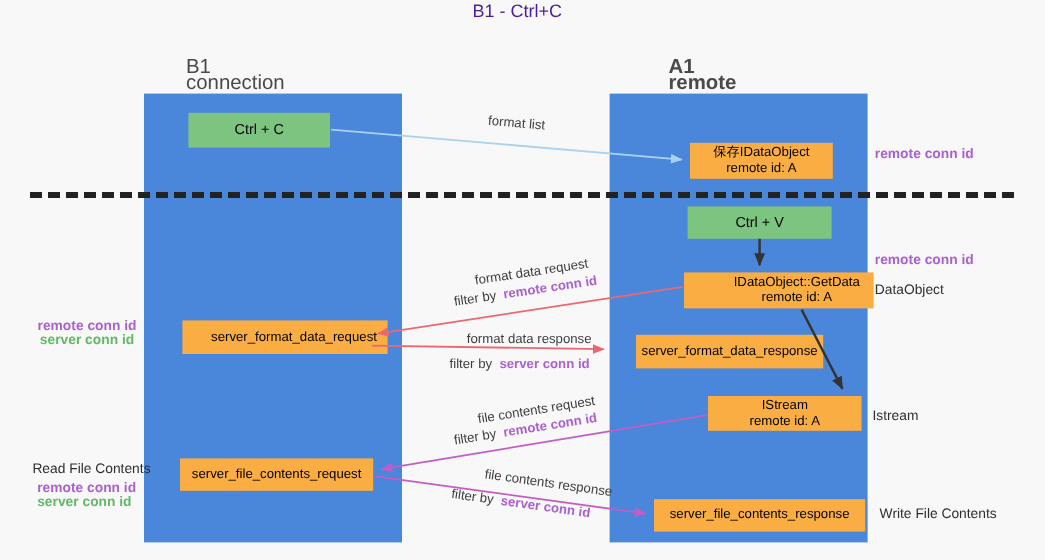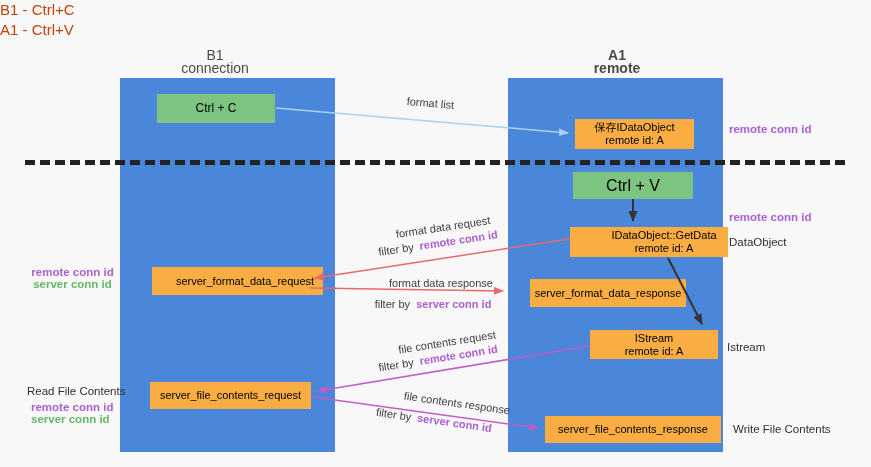--- a/index.html
+++ b/index.html
@@ -4,25 +4,25 @@
 <style>
   html,body{margin:0;padding:0;}
   body{
     width:871px;height:467px;position:relative;overflow:hidden;
     background:#f8f8f8;
     font-family:"Liberation Sans", sans-serif;
     color:var(--ink,#3d3d3d);
   }
   .abs{position:absolute;}
   .title{
-    left:0;top:6;width:862px;text-align:left;
-    font-size:15px;line-height:20px;color:#c2410c;
+    left:0;top:6;width:862px;text-align:center;
+    font-size:15px;line-height:20px;color:#4c1d95;
   }
   .col-header{
-    text-align:center;font-size:14px;line-height:13px;color:#4a4a4a;
+    font-size:17px;line-height:13px;color:#4a4a4a;
   }
   .column{
     background:var(--column-blue,#4a86d9);
     top:78px;width:215px;height:374px;
   }
   .divider{
     left:25px;top:160px;width:820px;height:0;
     border-top:5px dashed #222;
   }
   .box{
@@ -40,21 +40,20 @@
     text-align:center;transform-origin:center;
   }
   .arrow-label .plabel,.arrow-label .glabel{margin-left:3px;}
   svg.overlay{position:absolute;left:0;top:0;width:871px;height:467px;pointer-events:none;}
 </style>
 </head>
 <body>
 
 <div class="abs title">
   <div>B1 - Ctrl+C</div>
-  <div>A1 - Ctrl+V</div>
 </div>
 
 <div class="abs col-header" style="left:155px;top:49px;width:120px;">
   <div>B1</div>
   <div>connection</div>
 </div>
 <div class="abs col-header" style="left:557px;top:49px;width:120px;font-weight:bold;">
   <div>A1</div>
   <div>remote</div>
 </div>
@@ -66,21 +65,21 @@
 
 <div class="abs box green" style="left:157px;top:94px;width:118px;height:29px;font-size:12px;">
   <span>Ctrl + C</span>
 </div>
 
 <div class="abs box orange" style="left:575px;top:119px;width:119px;height:30px;">
   <span>保存IDataObject</span>
   <span>remote id: A</span>
 </div>
 
-<div class="abs box green" style="left:573px;top:172px;width:120px;height:27px;font-size:16px;">
+<div class="abs box green" style="left:573px;top:172px;width:120px;height:27px;font-size:12px;">
   <span>Ctrl + V</span>
 </div>
 
 <div class="abs box orange" style="left:570px;top:227px;width:128px;height:30px;padding-left:30px;">
   <span>IDataObject::GetData</span>
   <span>remote id: A</span>
 </div>
 
 <div class="abs box orange" style="left:152px;top:267px;width:156px;height:28px;padding-left:15px;">
   <span>server_format_data_request</span>

